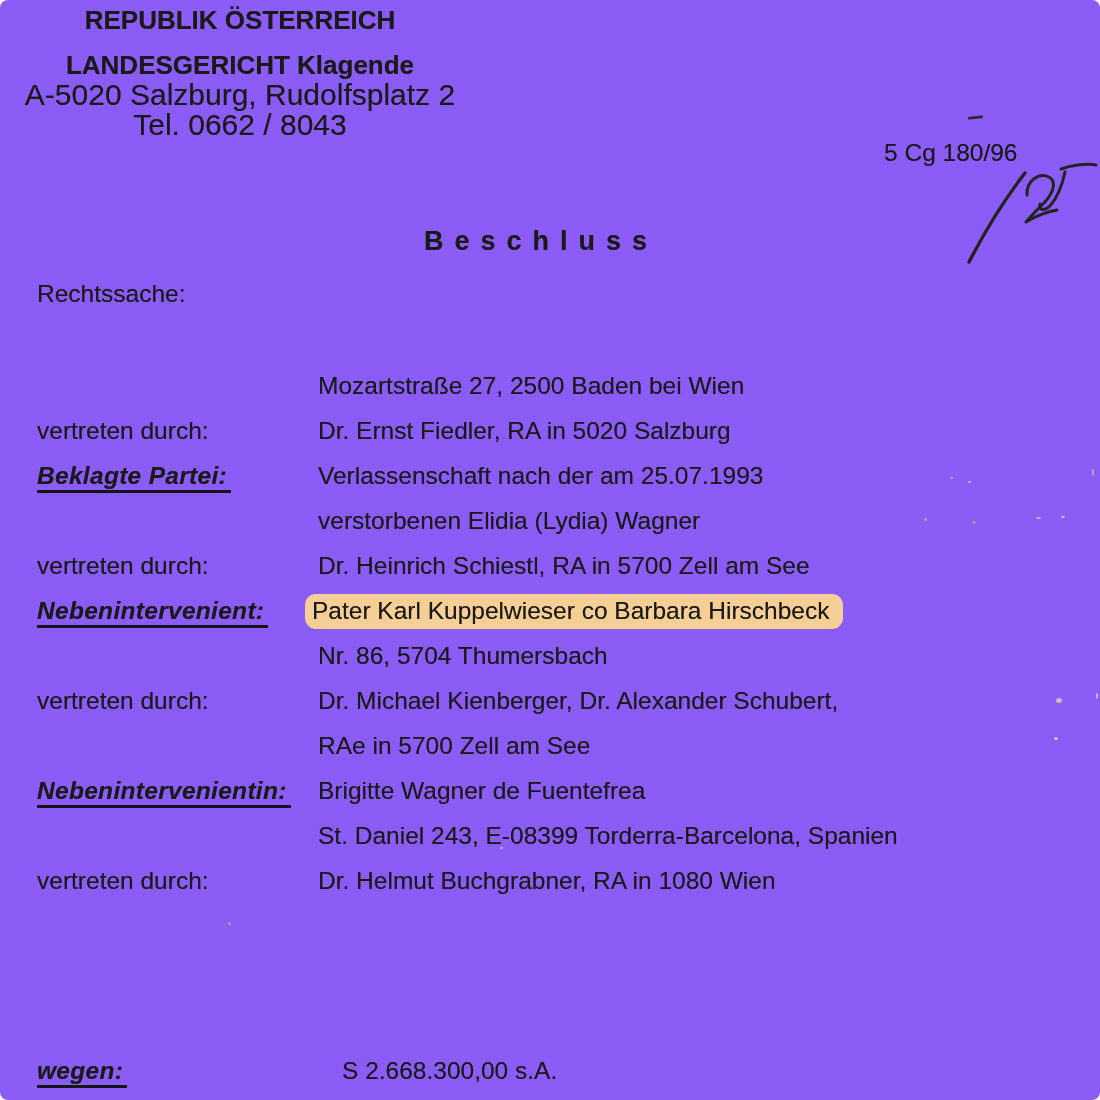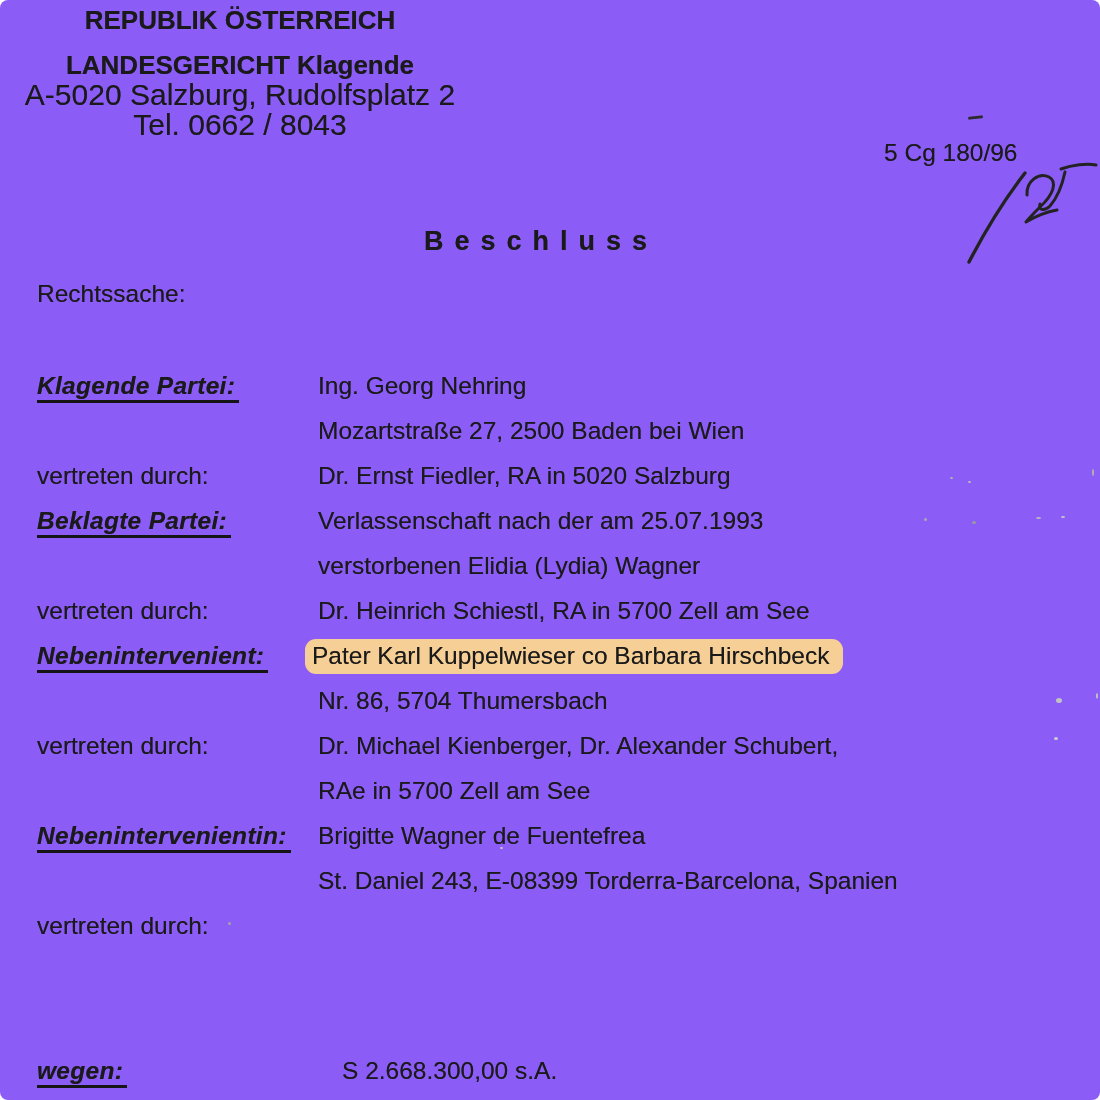--- a/index.html
+++ b/index.html
@@ -159,28 +159,20 @@
 
       <path d="M 123,21 C 134,17 149,15 158,17" stroke-width="3"></path>
     </g>
   </svg>
 
   <div class="doc-title">Beschluss</div>
 
   <div class="intro-label">Rechtssache:</div>
 
   <div class="rows" id="rows-container">
-  <div class="row">
-    <div class="label-cell">
-      <span class="row-label label-emphasis">Klagende Partei:</span>
-    </div>
-    <div class="value-cell">
-      <span class="row-value">Ing. Georg Nehring</span>
-    </div>
-  </div>
 
   <div class="row">
     <div class="label-cell">
       <span class="row-label"></span>
     </div>
     <div class="value-cell">
       <span class="row-value">Mozartstraße 27, 2500 Baden bei Wien</span>
     </div>
   </div>
 
@@ -270,20 +262,23 @@
       <span class="row-label"></span>
     </div>
     <div class="value-cell">
       <span class="row-value">St. Daniel 243, E-08399 Torderra-Barcelona, Spanien</span>
     </div>
   </div>
 
   <div class="row">
     <div class="label-cell">
       <span class="row-label label-plain">vertreten durch:</span>
+    </div>
+    <div class="value-cell">
+      <span class="row-value">Dr. Helmut Buchgrabner, RA in 1080 Wien</span>
     </div>
   </div>
 </div>
 
   <div class="row amount-row">
     <div class="label-cell">
       <span class="label-emphasis">wegen:</span>
     </div>
     <div class="value-cell">S 2.668.300,00 s.A.</div>
   </div>

